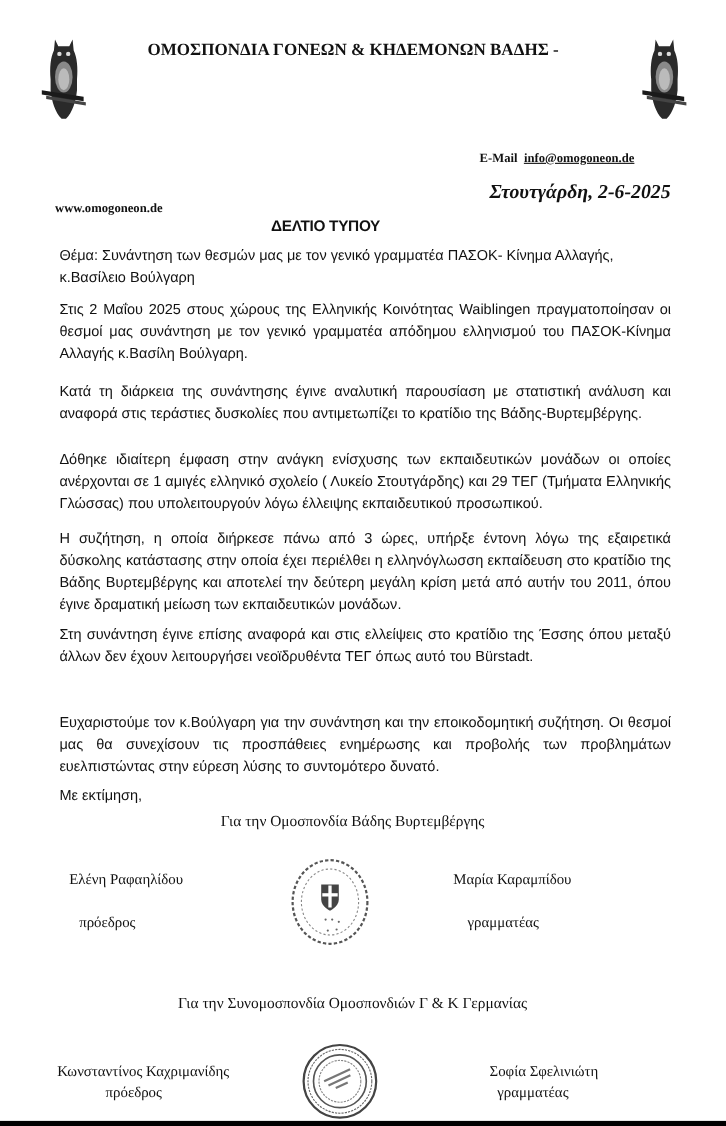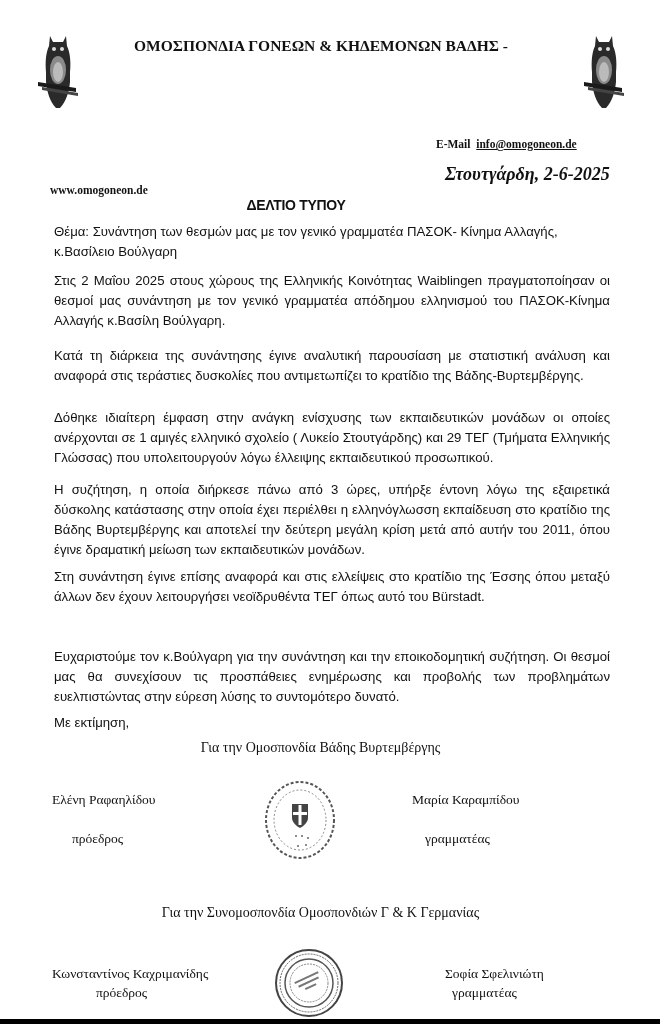--- a/index.html
+++ b/index.html
@@ -31,21 +31,21 @@
   .p4 { top: 480px; }
   .p5 { top: 567px; }
   .p6 { top: 647px; }
   .closing { top: 713px; }
 
   .sig-head { position: absolute; left: 0; width: 585px; text-align: center; font-size: 14px; margin-left: 28px; }
   .sig-head1 { top: 740px; }
   .sig-head2 { top: 905px; }
 
   .sig { position: absolute; font-size: 13.5px; }
-  .name1 { left: 52px; top: 792px; }
+  .name1 { left: 63px; top: 792px; }
   .role1 { left: 72px; top: 831px; }
   .name2 { left: 412px; top: 792px; }
   .role2 { left: 425px; top: 831px; }
   .name3 { left: 52px; top: 966px; }
   .role3 { left: 96px; top: 985px; }
   .name4 { left: 445px; top: 966px; }
   .role4 { left: 452px; top: 985px; }
 
   .stamp1 { position: absolute; left: 262px; top: 778px; width: 76px; height: 84px; }
   .stamp2 { position: absolute; left: 274px; top: 946px; width: 70px; height: 74px; }

